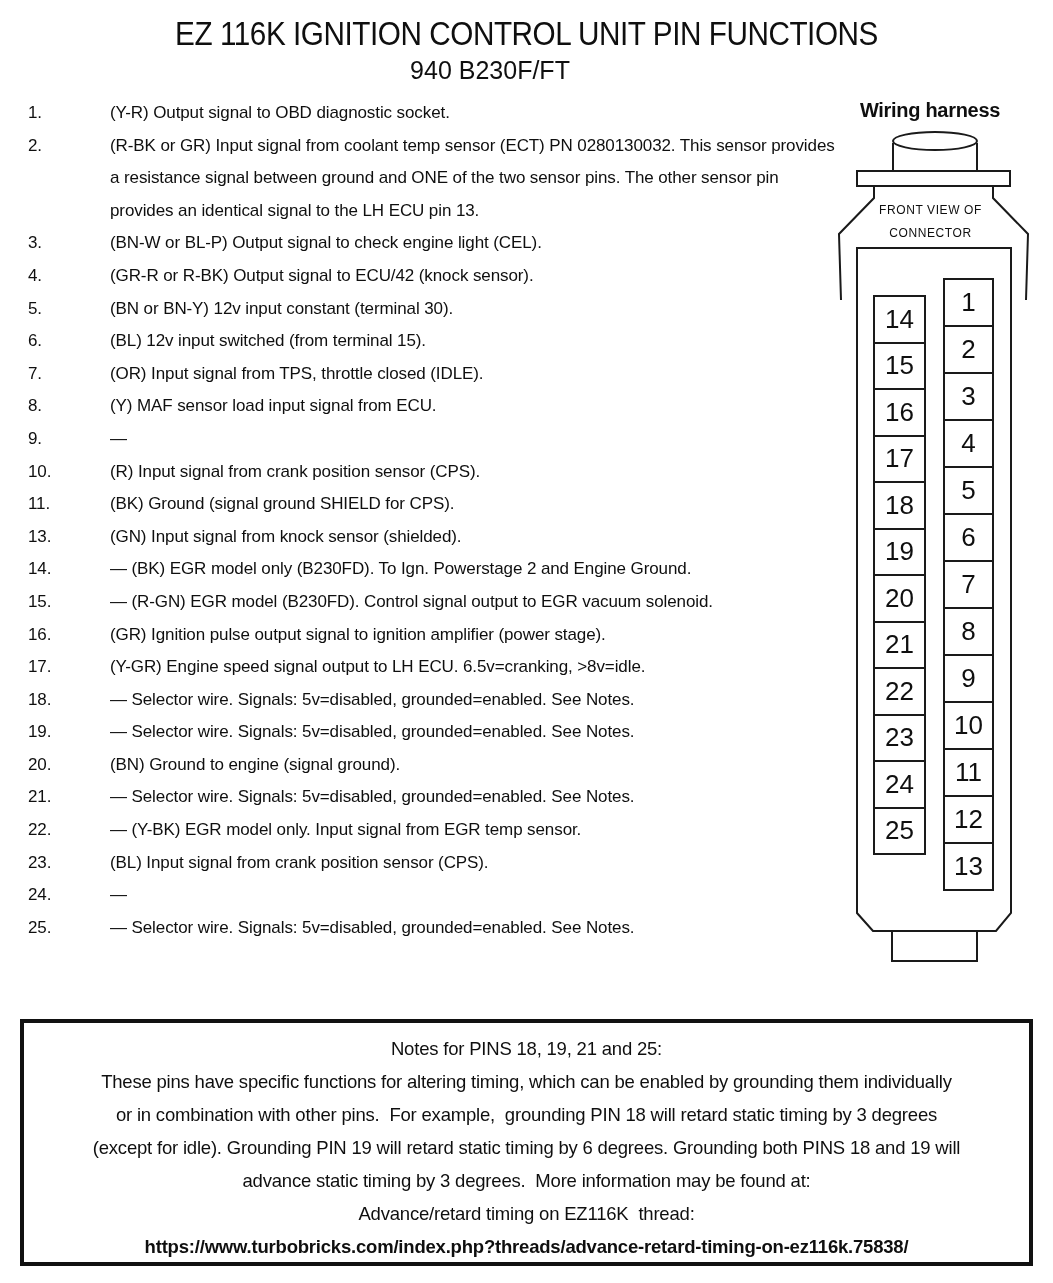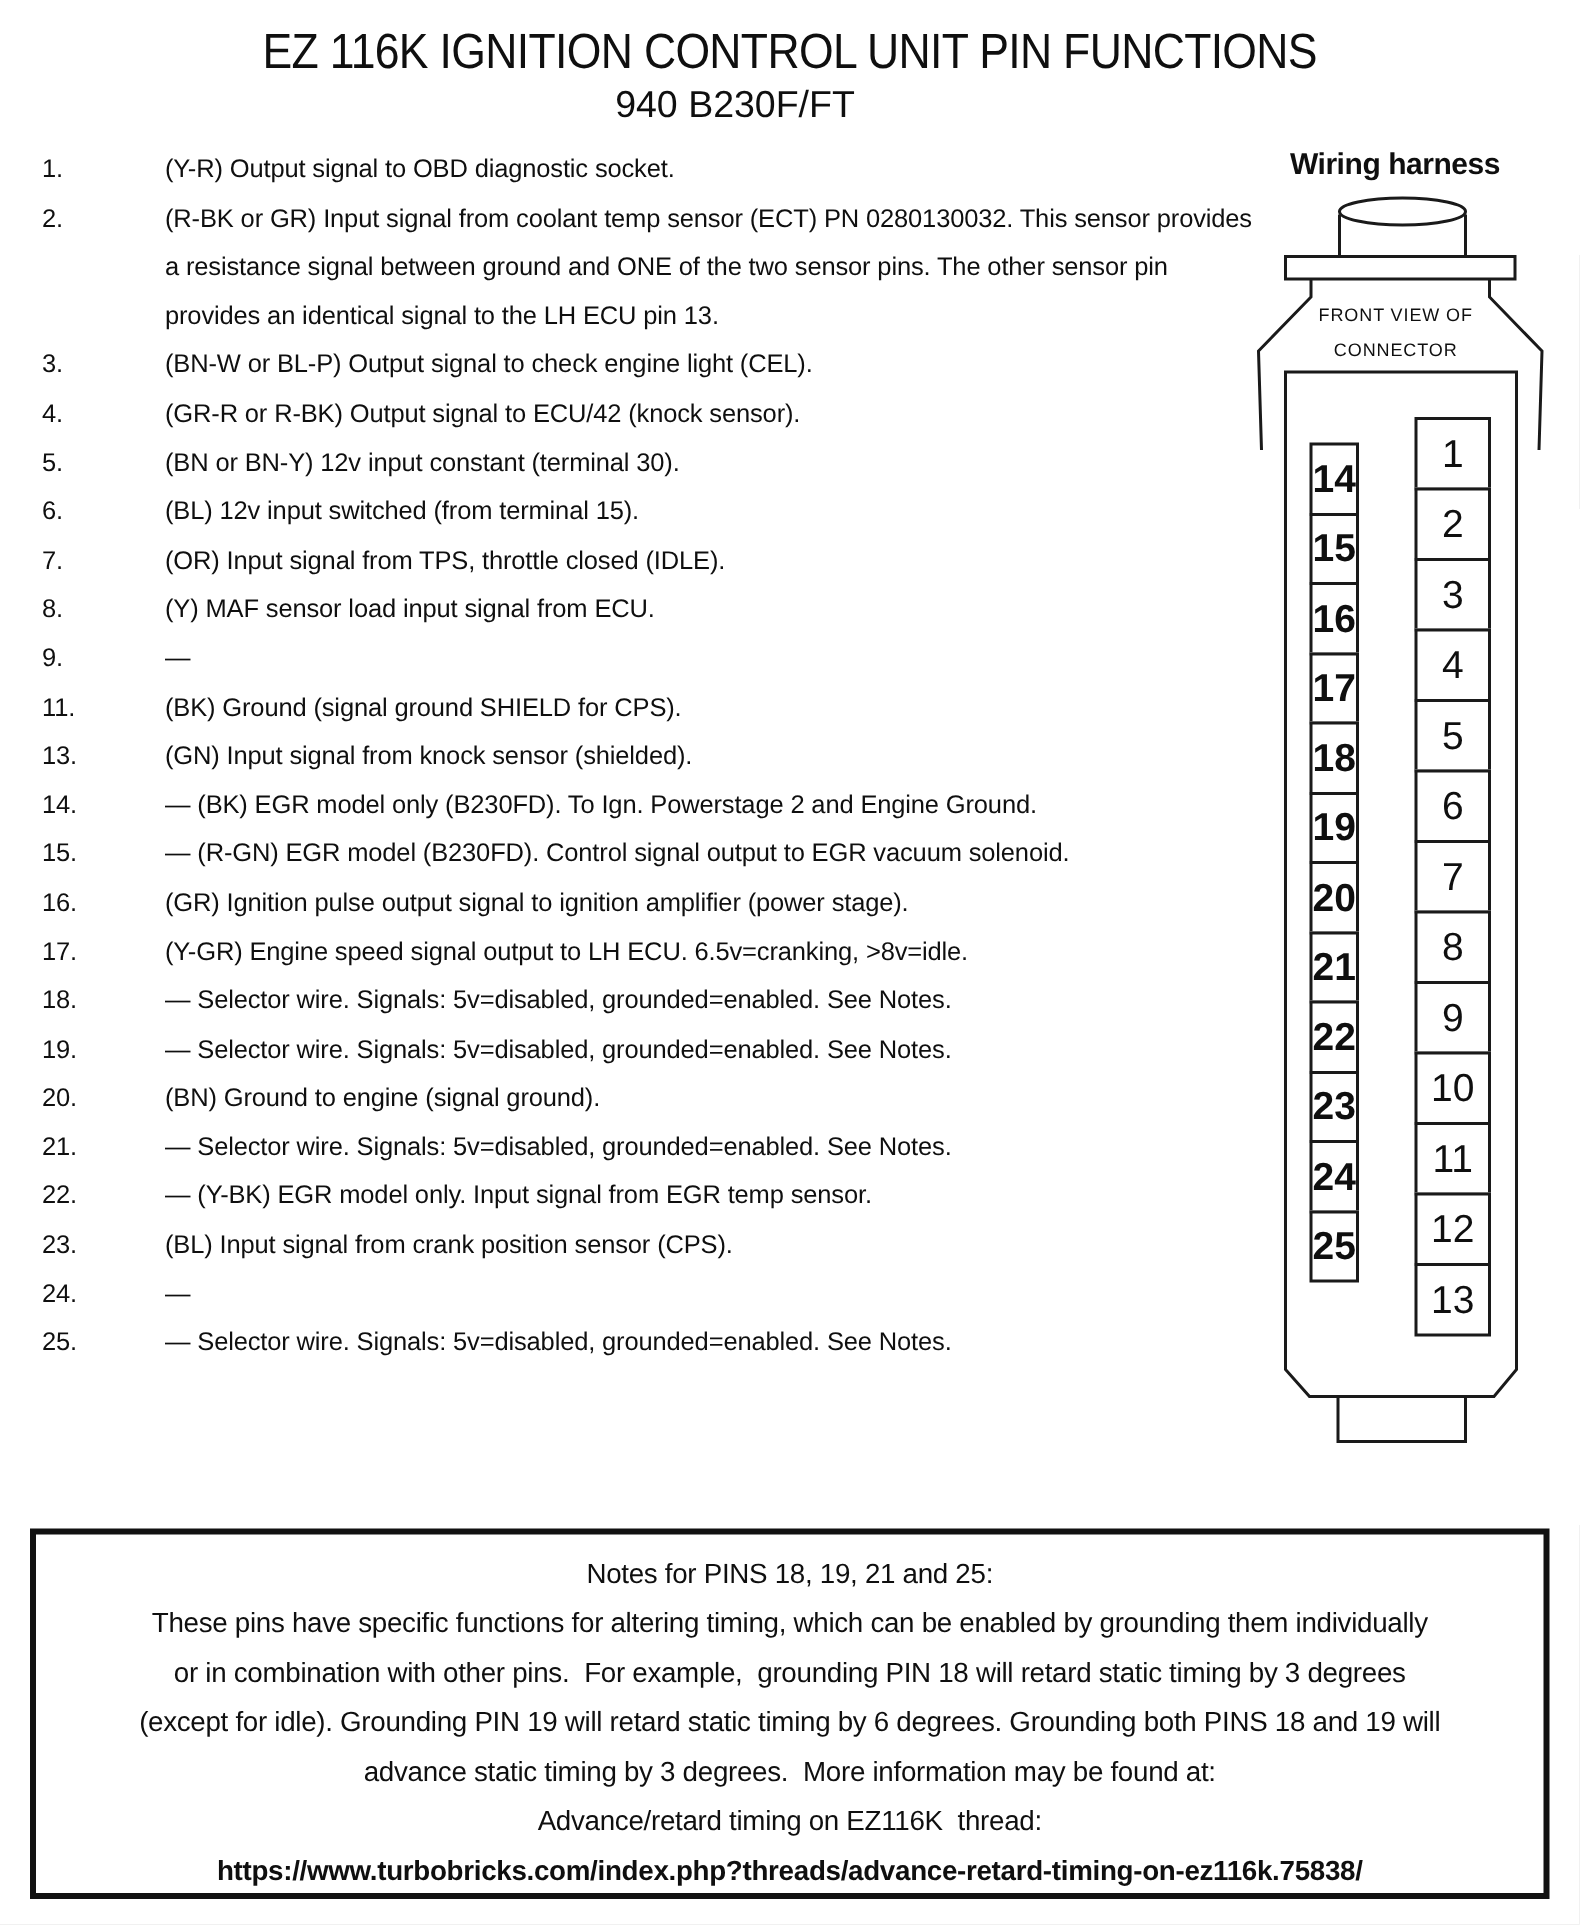--- a/index.html
+++ b/index.html
@@ -30,21 +30,21 @@
   .harness-heading{
     position:absolute;left:830px;top:99px;width:200px;text-align:center;
     font-size:20px;font-weight:700;letter-spacing:-0.3px;
   }
   .connector-svg{position:absolute;left:820px;top:95px;}
   .view-label{
     position:absolute;left:843px;top:199px;width:175px;text-align:center;
     font-size:12px;line-height:23px;letter-spacing:0.6px;
   }
   .pin-col{position:absolute;}
-  .pin-col-left{left:873px;top:295px;width:33px;font-weight:bold;}
+  .pin-col-left{left:873px;top:295px;width:53px;}
   .pin-col-right{left:943px;top:278px;width:51px;}
   .pin-cell{
     box-sizing:border-box;border:2px solid #1a1a1a;background:#fff;
     display:flex;align-items:center;justify-content:center;
     font-size:26px;margin-top:-2px;
   }
   .pin-col-left .pin-cell{height:48.5px;}
   .pin-col-right .pin-cell{height:49px;}
   .pin-cell:first-child{margin-top:0;}
   
@@ -95,20 +95,24 @@
         <span class="pin-num">7.</span>
         <span class="pin-text">(OR) Input signal from TPS, throttle closed (IDLE).</span>
       </div>
     <div class="pin-item">
         <span class="pin-num">8.</span>
         <span class="pin-text">(Y) MAF sensor load input signal from ECU.</span>
       </div>
     <div class="pin-item">
         <span class="pin-num">9.</span>
         <span class="pin-text">—</span>
+      </div>
+    <div class="pin-item">
+        <span class="pin-num">10.</span>
+        <span class="pin-text">(R) Input signal from crank position sensor (CPS).</span>
       </div>
     <div class="pin-item">
         <span class="pin-num">11.</span>
         <span class="pin-text">(BK) Ground (signal ground SHIELD for CPS).</span>
       </div>
     <div class="pin-item">
         <span class="pin-num">13.</span>
         <span class="pin-text">(GN) Input signal from knock sensor (shielded).</span>
       </div>
     <div class="pin-item">

